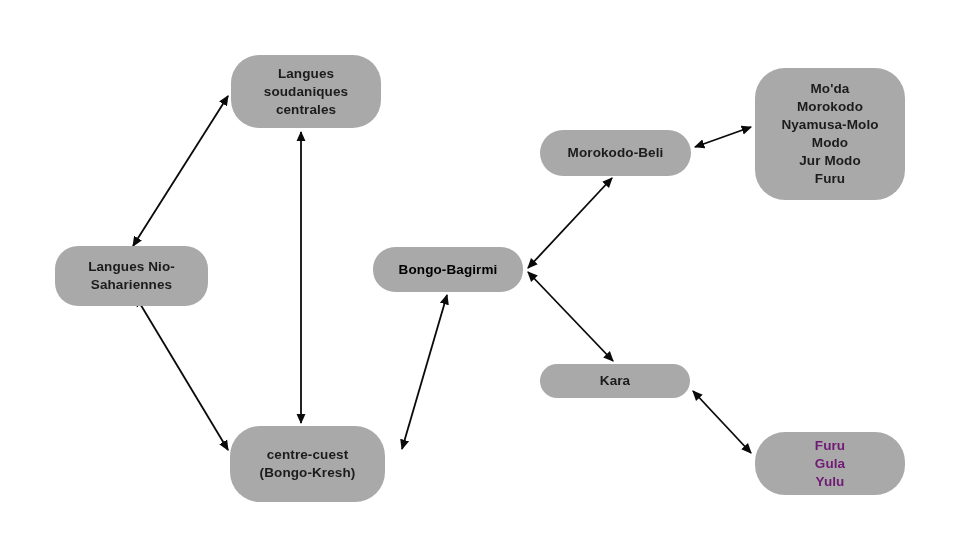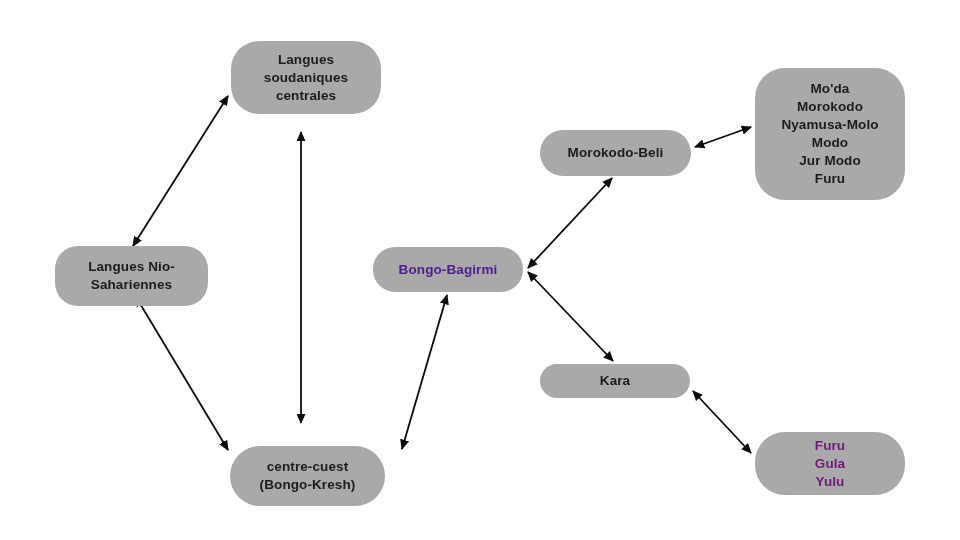--- a/index.html
+++ b/index.html
@@ -47,34 +47,34 @@
   <line x1="133" y1="246" x2="228" y2="96" stroke="#0a0a0a" stroke-width="1.8" marker-end="url(#ah)" marker-start="url(#ah)"></line>
       <line x1="301" y1="423" x2="301" y2="132" stroke="#0a0a0a" stroke-width="1.8" marker-end="url(#ah)" marker-start="url(#ah)"></line>
       <line x1="136" y1="297" x2="228" y2="450" stroke="#0a0a0a" stroke-width="1.8" marker-end="url(#ah)" marker-start="url(#ah)"></line>
       <line x1="402" y1="449" x2="447" y2="295" stroke="#0a0a0a" stroke-width="1.8" marker-end="url(#ah)" marker-start="url(#ah)"></line>
       <line x1="528" y1="268" x2="612" y2="178" stroke="#0a0a0a" stroke-width="1.8" marker-end="url(#ah)" marker-start="url(#ah)"></line>
       <line x1="528" y1="272" x2="613" y2="361" stroke="#0a0a0a" stroke-width="1.8" marker-end="url(#ah)" marker-start="url(#ah)"></line>
       <line x1="695" y1="147" x2="751" y2="127" stroke="#0a0a0a" stroke-width="1.8" marker-end="url(#ah)" marker-start="url(#ah)"></line>
       <line x1="693" y1="391" x2="751" y2="453" stroke="#0a0a0a" stroke-width="1.8" marker-end="url(#ah)" marker-start="url(#ah)"></line>
     </svg>
   <div class="nodes-layer" id="nodes-layer">
-      <div class="node" style="left: 231px; top: 41px; width: 150px; height: 73px; border-radius: 28px; background: rgb(169, 169, 169); color: rgb(28, 28, 28);">
+      <div class="node" style="left: 231px; top: 55px; width: 150px; height: 73px; border-radius: 28px; background: rgb(169, 169, 169); color: rgb(28, 28, 28);">
         <div class="node-line">Langues</div>
         <div class="node-line">soudaniques</div>
         <div class="node-line">centrales</div>
       </div>
       <div class="node" style="left: 55px; top: 246px; width: 153px; height: 60px; border-radius: 23px; background: rgb(169, 169, 169); color: rgb(28, 28, 28);">
         <div class="node-line">Langues Nio-</div>
         <div class="node-line">Sahariennes</div>
       </div>
-      <div class="node" style="left: 230px; top: 426px; width: 155px; height: 60px; border-radius: 30px; background: rgb(169, 169, 169); color: rgb(28, 28, 28); margin-top: 20px;">
+      <div class="node" style="left: 230px; top: 426px; width: 155px; height: 76px; border-radius: 30px; background: rgb(169, 169, 169); color: rgb(28, 28, 28);">
         <div class="node-line">centre-cuest</div>
         <div class="node-line">(Bongo-Kresh)</div>
       </div>
-      <div class="node" style="left: 373px; top: 247px; width: 150px; height: 45px; border-radius: 22px; background: rgb(169, 169, 169); color: #4c1d95;">
+      <div class="node" style="left: 373px; top: 247px; width: 150px; height: 45px; border-radius: 22px; background: rgb(169, 169, 169); color: #000000;">
         <div class="node-line">Bongo-Bagirmi</div>
       </div>
       <div class="node" style="left: 540px; top: 130px; width: 151px; height: 46px; border-radius: 23px; background: rgb(169, 169, 169); color: rgb(28, 28, 28);">
         <div class="node-line">Morokodo-Beli</div>
       </div>
       <div class="node" style="left: 755px; top: 68px; width: 150px; height: 132px; border-radius: 30px; background: rgb(169, 169, 169); color: rgb(28, 28, 28);">
         <div class="node-line">Mo'da</div>
         <div class="node-line">Morokodo</div>
         <div class="node-line">Nyamusa-Molo</div>
         <div class="node-line">Modo</div>

